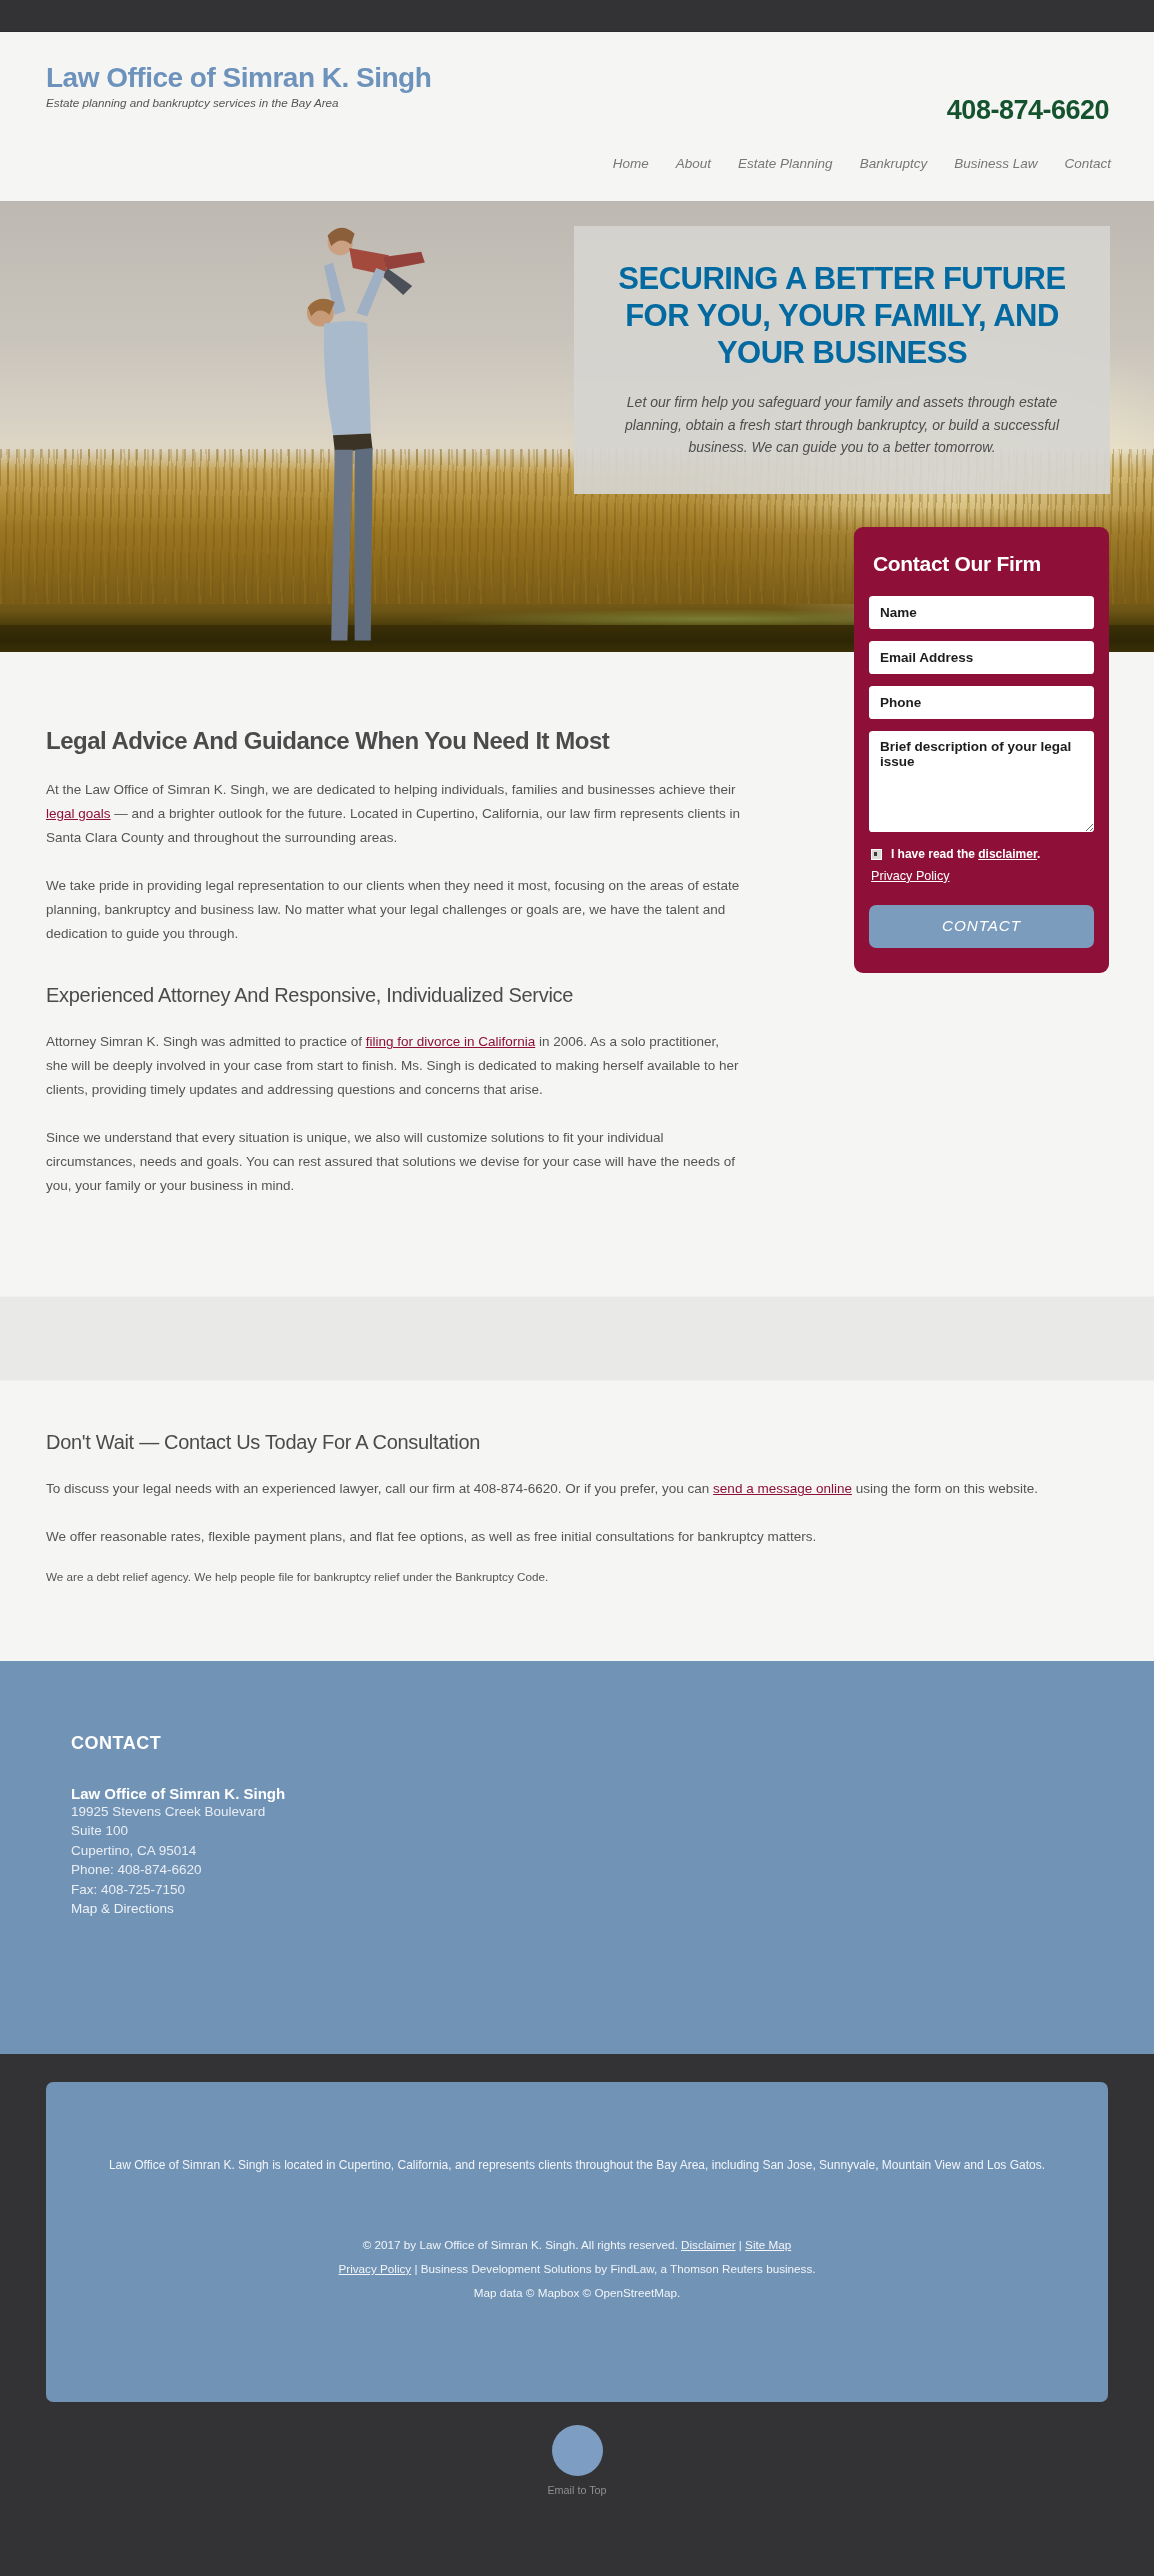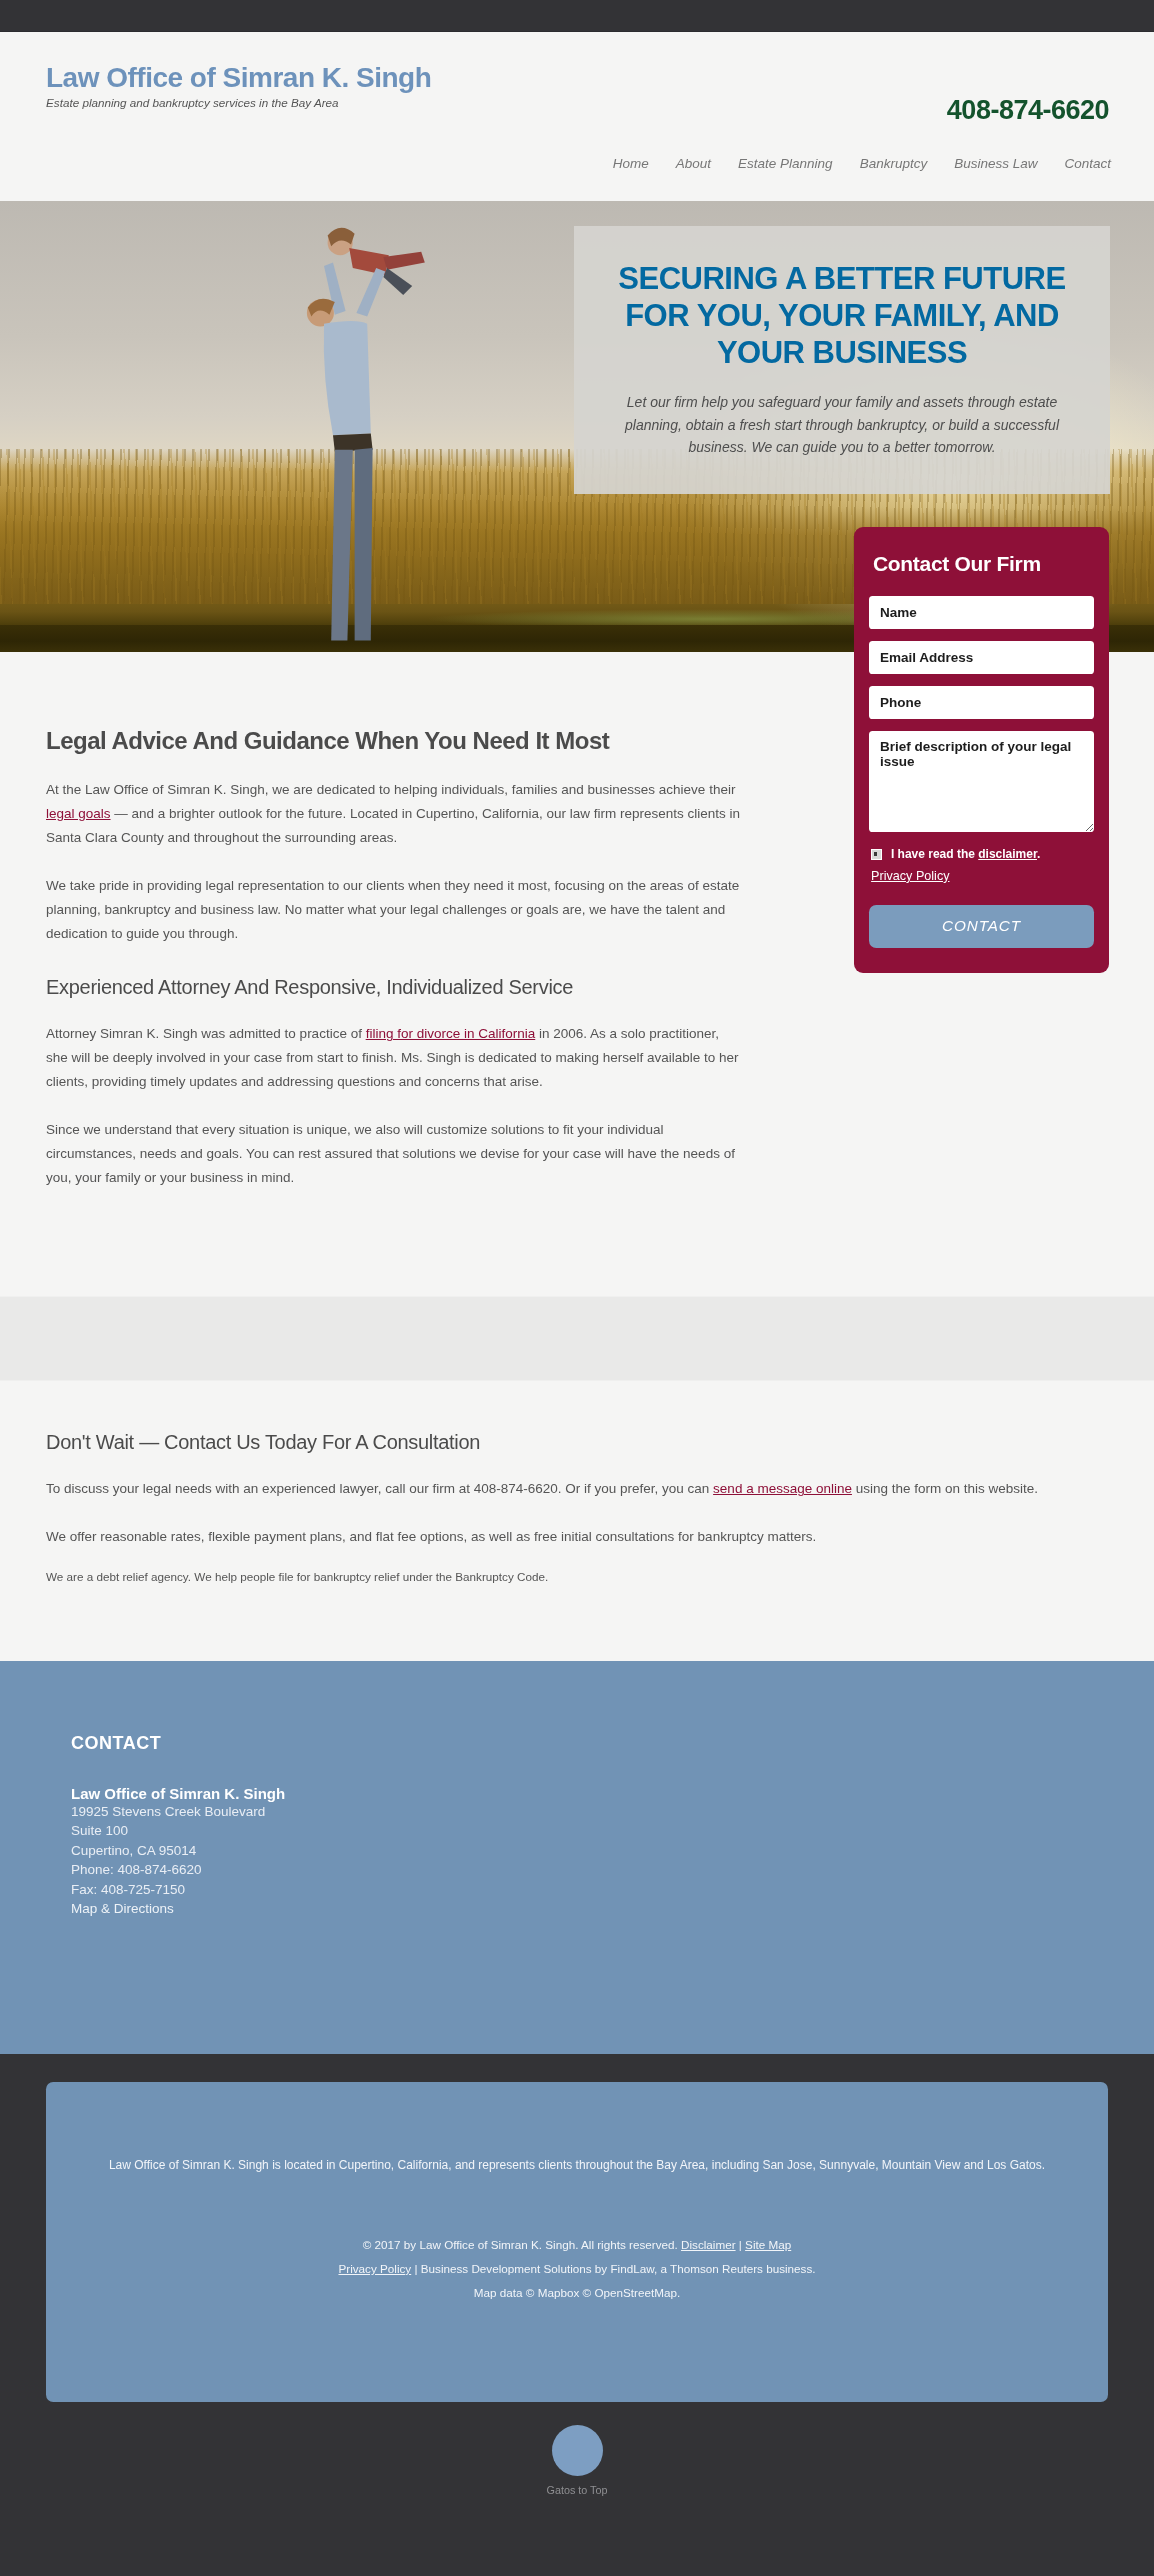--- a/index.html
+++ b/index.html
@@ -58,21 +58,21 @@
   .privacy-row { margin:4.5px 0 0 1.8px; font-size:12.6px; color:#fff; line-height:17px; }
   .cform-btn { display:block; width:100%; height:43px; margin-top:20px; border:0; border-radius:7.2px;
     background:#7b9cbd; color:#fff; font-family:"Liberation Sans",sans-serif; font-size:15.3px; font-style:italic;
     letter-spacing:0.9px; cursor:pointer; }
 
   
   .main { height:644px; padding:75px 0 0 46px; background:#f5f5f4; }
   .main h1 { font-size:24px; font-weight:700; letter-spacing:-0.5px; color:#4b4b4b; }
   .main h2, .consult h2 { font-size:20px; font-weight:400; letter-spacing:-0.3px; color:#4b4b4b; }
   .body-p { width:696px; margin-top:23.4px; font-size:13.5px; line-height:24px; color:#555; }
-  .main h2 { margin-top:30px; }
+  .main h2 { margin-top:38px; }
   a.inline-link { color:#8e1038; text-decoration:underline; }
 
   
   .band { height:85px; background:#e9e9e8; border-top:0.9px solid #f0f0ef; border-bottom:0.9px solid #efefee; }
 
   
   .consult { height:280px; padding:50px 0 0 46px; background:#f5f5f4; }
   .consult .wide-p { width:1050px; margin-top:23.4px; font-size:13.5px; line-height:24px; color:#555; }
   .consult .small-p { width:1050px; margin-top:20px; font-size:11.7px; line-height:16px; color:#555; }
 
@@ -200,18 +200,18 @@
     <div class="footer-box">
       <div class="footer-about">Law Office of Simran K. Singh is located in Cupertino, California, and represents clients throughout the Bay Area, including San Jose, Sunnyvale, Mountain View and Los Gatos.</div>
       <div class="footer-legal">
         <div><span>© 2017 by Law Office of Simran K. Singh. All rights reserved. </span><a href="#">Disclaimer</a><span> | </span><a href="#">Site Map</a></div>
         <div><a href="#">Privacy Policy</a><span> | Business Development Solutions by FindLaw, a Thomson Reuters business.</span></div>
         <div>Map data © Mapbox © OpenStreetMap.</div>
       </div>
     </div>
     <div class="backtop">
       <button class="backtop-circle"></button>
-      <a class="backtop-label" href="#">Gatos to Top</a>
+      <a class="backtop-label" href="#">Email to Top</a>
     </div>
   </div>
 
 </div>
 
 
 </body></html>

